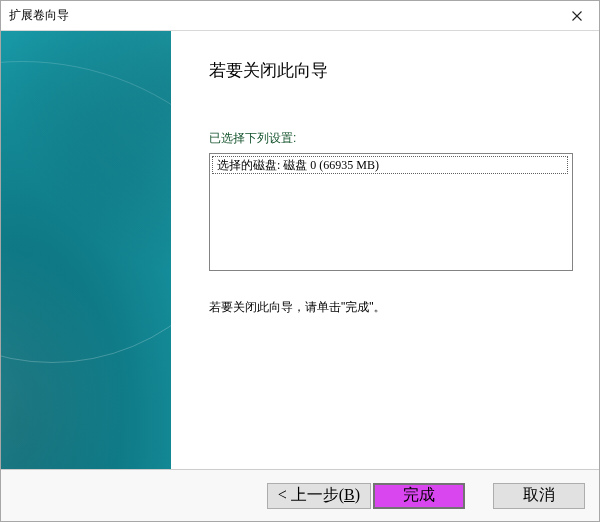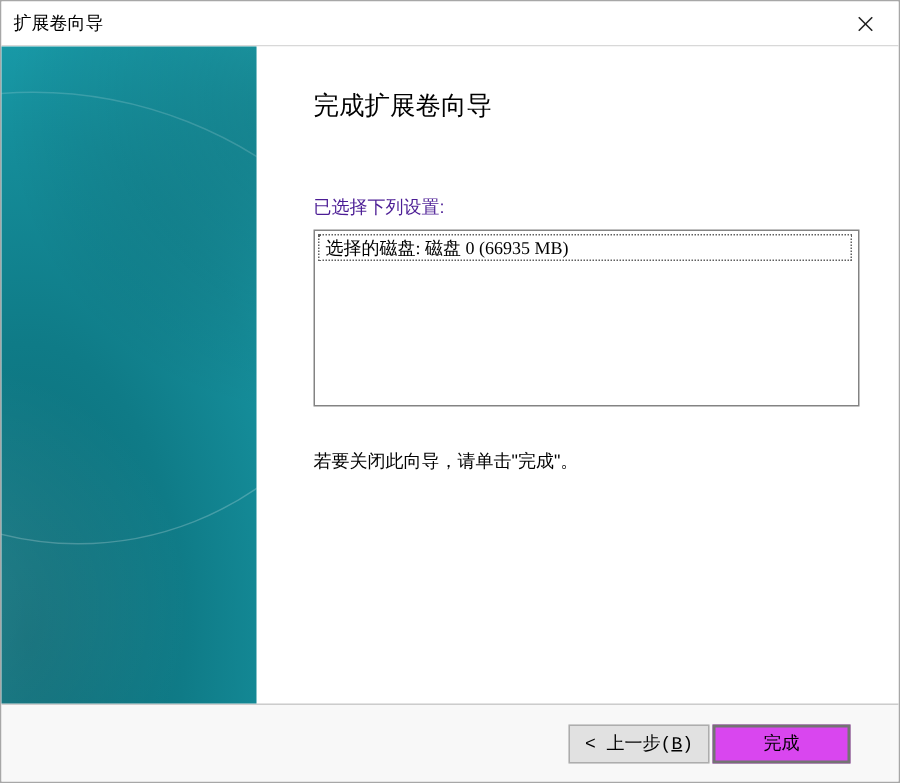--- a/index.html
+++ b/index.html
@@ -88,21 +88,21 @@
     display: flex;
     flex-direction: column;
   }
   .heading {
     font-size: 17px;
     color: #000;
     margin: 4px 0 48px 0;
   }
   .label-row {
     font-size: 12px;
-    color: #4c1d95;
+    color: #14532d;
     margin-bottom: 6px;
   }
   .listbox {
     width: 100%;
     height: 118px;
     border: 1px solid #838383;
     background: #ffffff;
     padding: 2px 0 0 0;
     overflow: auto;
   }
@@ -130,22 +130,22 @@
     justify-content: flex-end;
     padding: 0 14px;
     gap: 10px;
     background: #f8f8f8;
   }
   .btn {
     min-width: 92px;
     height: 26px;
     background: #e1e1e1;
     border: 1px solid #adadad;
-    font-size: 12px;
-    font-family: Liberation Mono, monospace;
+    font-size: 16px;
+    font-family: Liberation Serif, serif;
     color: #000;
     cursor: pointer;
     padding: 0 10px;
   }
   .btn.default {
     border: 2px solid #737373;
     background: #d946ef;
   }
   .mnemonic { text-decoration: underline; }
   .group-adjacent {
@@ -167,33 +167,34 @@
         <line x1="0.5" y1="0.5" x2="9.5" y2="9.5" stroke="currentColor" stroke-width="1.1"></line>
         <line x1="9.5" y1="0.5" x2="0.5" y2="9.5" stroke="currentColor" stroke-width="1.1"></line>
       </svg>
     </button>
   </div>
 
   <div class="body-area">
     <div class="side-graphic"></div>
 
     <div class="content">
-      <div class="heading">完成扩展卷向导</div>
+      <div class="heading">若要关闭此向导</div>
 
       <div class="label-row">已选择下列设置:</div>
 
       <div class="listbox" id="settings-listbox"><div class="list-item">选择的磁盘: 磁盘 0 (66935 MB)</div></div>
 
       <div class="instruction">若要关闭此向导，请单击"完成"。</div>
     </div>
   </div>
 
   <div class="button-bar">
     <div class="group-adjacent">
       <button class="btn">
         <span>&lt; 上一步(</span><span class="mnemonic">B</span><span>)</span>
       </button>
       <button class="btn default">完成</button>
     </div>
     <span class="spacer"></span>
+    <button class="btn">取消</button>
   </div>
 
 </div>
 
 </body></html>

